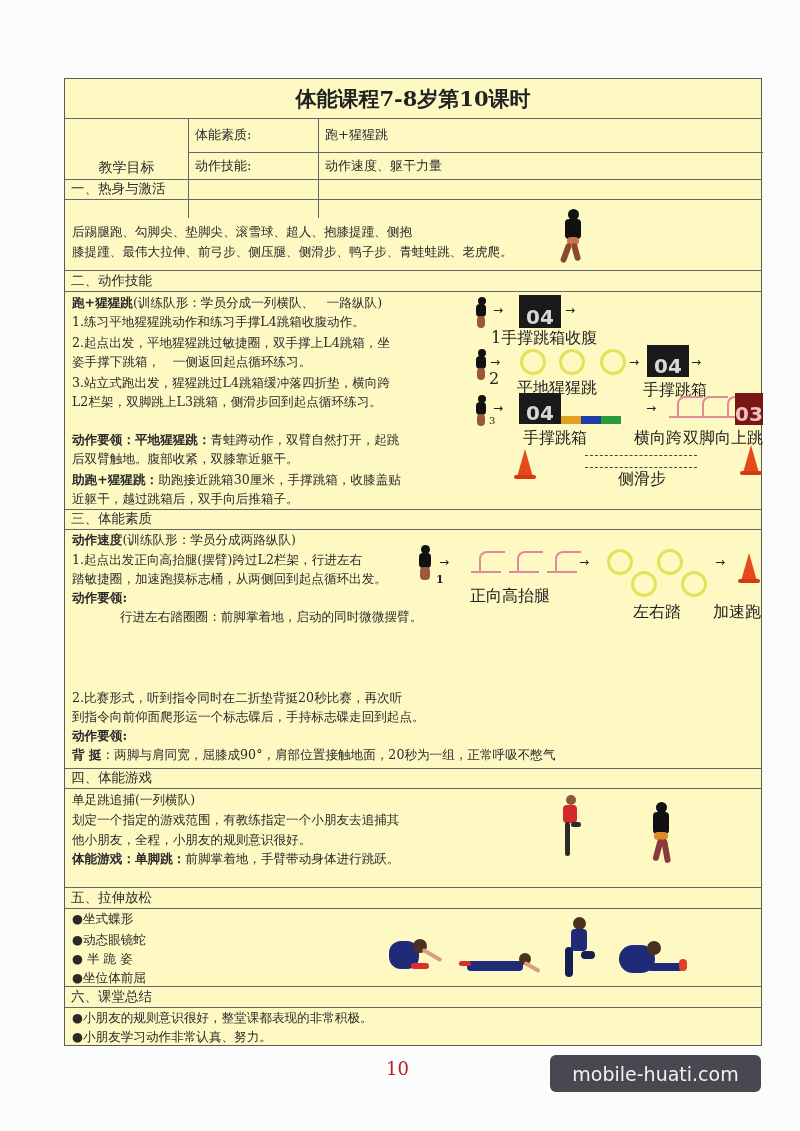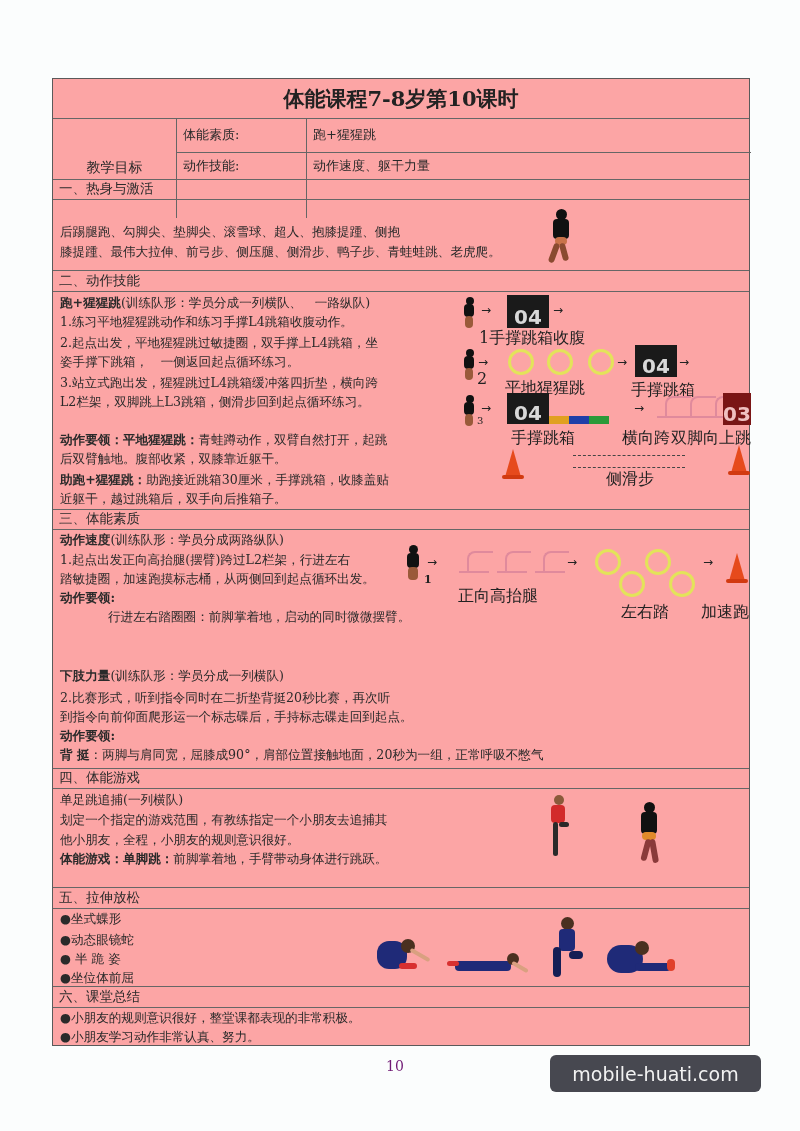--- a/index.html
+++ b/index.html
@@ -1,18 +1,18 @@
 <!DOCTYPE html>
 <html><head>
 <meta charset="utf-8">
 <style>
   * { box-sizing: border-box; margin: 0; padding: 0; }
   html, body { width: 800px; height: 1131px; background: #fbfdfd; overflow: hidden; }
   body { position: relative; font-family: "DejaVu Serif", "Liberation Serif", serif; color: #2a2a2a; }
-  .page { position: absolute; left: 52px; top: 78px; width: 698px; height: 968px; border: 1.5px solid #5a5a5a; background: #fca5a5; }
+  .page { position: absolute; left: 64px; top: 78px; width: 698px; height: 968px; border: 1.5px solid #5a5a5a; background: #fef9c3; }
   .title { position: absolute; left: 0; top: 0; width: 100%; height: 39px; display: flex; align-items: center; justify-content: center; font-size: 21px; font-weight: bold; color: #222; }
   .obj-label { position: absolute; left: 0; top: 39px; width: 124px; height: 100px; display: flex; align-items: center; justify-content: center; font-size: 14px; border-right: 1.2px solid #666; }
   .obj-cell { position: absolute; font-size: 13px; padding-left: 6px; display: flex; align-items: center; }
   .vline { position: absolute; border-left: 1.2px solid #666; }
   .hline { position: absolute; border-top: 1.2px solid #666; }
   .sec-head { position: absolute; left: 0; width: 100%; font-size: 13.5px; padding-left: 6px; display: flex; align-items: center; }
   .txt { position: absolute; font-size: 12.6px; line-height: 19px; white-space: nowrap; }
   .txt .b { font-weight: bold; }
   .lbl { position: absolute; font-size: 16px; white-space: nowrap; color: #222; }
   .box { position: absolute; background: #1a1a1a; color: #d8d8d8; font-family: "DejaVu Sans", sans-serif; font-weight: bold; font-size: 20px; display: flex; align-items: flex-end; justify-content: center; line-height: 1; padding-bottom: 1px; }
@@ -22,21 +22,21 @@
   .cone { position: absolute; width: 0; height: 0; border-left: 8px solid transparent; border-right: 8px solid transparent; border-bottom: 28px solid #e64a1c; }
   .cone::after { content: ""; position: absolute; left: -11px; top: 26px; width: 22px; height: 4px; background: #d23a10; border-radius: 2px; }
   .hurdle { position: absolute; width: 26px; height: 22px; border: 2px solid #e08a9c; border-top-left-radius: 8px; border-bottom: none; border-right: none; }
   .hurdle::after { content: ""; position: absolute; left: -10px; bottom: 0; width: 30px; height: 0; border-top: 2px solid #e08a9c; }
   .mat { position: absolute; height: 8px; display: flex; }
   .mat span { flex: 1; }
   .figure { position: absolute; }
   .fig-head { position: absolute; border-radius: 50%; }
   .fig-body { position: absolute; border-radius: 4px; }
   .dash { position: absolute; border-top: 1.5px dashed #444; }
-  .pagenum { position: absolute; left: 386px; top: 1058px; font-size: 14px; color: #701a75; }
+  .pagenum { position: absolute; left: 386px; top: 1058px; font-size: 18px; color: #b91c1c; }
   .watermark { position: absolute; left: 550px; top: 1055px; width: 211px; height: 37px; background: #474850; border-radius: 6px; color: #f2f2f2; font-family: "DejaVu Sans", sans-serif; font-size: 19px; display: flex; align-items: center; justify-content: center; }
 </style>
 </head>
 <body>
 
 <div class="page">
 
   <div class="title">体能课程7-8岁第10课时</div>
   <div class="hline" style="left:0;top:39px;width:100%;"></div>
 
@@ -156,21 +156,20 @@
     <div class="ring" style="left:542px;top:470px;width:26px;height:26px;"></div>
     <div class="ring" style="left:592px;top:470px;width:26px;height:26px;"></div>
     <div class="ring" style="left:566px;top:492px;width:26px;height:26px;"></div>
     <div class="ring" style="left:616px;top:492px;width:26px;height:26px;"></div>
     <div class="arrow" style="left:650px;top:476px;">→</div>
     <div class="cone" style="left:676px;top:474px;"></div>
     <div class="lbl" style="left:568px;top:523px;">左右踏</div>
     <div class="lbl" style="left:648px;top:523px;">加速跑</div>
   </div>
 
-  <div class="txt" style="left:7px;top:587px;"><span class="b">下肢力量</span><span>(训练队形：学员分成一列横队)</span></div>
   <div class="txt" style="left:7px;top:609px;">2.比赛形式，听到指令同时在二折垫背挺20秒比赛，再次听</div>
   <div class="txt" style="left:7px;top:628px;">到指令向前仰面爬形运一个标志碟后，手持标志碟走回到起点。</div>
   <div class="txt" style="left:7px;top:647px;font-weight:bold;">动作要领:</div>
   <div class="txt" style="left:7px;top:666px;"><span class="b">背 挺</span><span>：两脚与肩同宽，屈膝成90°，肩部位置接触地面，20秒为一组，正常呼吸不憋气</span></div>
   <div class="hline" style="left:0;top:689px;width:100%;"></div>
 
   <div class="sec-head" style="top:689px;height:20px;">四、体能游戏</div>
   <div class="hline" style="left:0;top:709px;width:100%;"></div>
   <div class="txt" style="left:7px;top:711px;">单足跳追捕(一列横队)</div>
   <div class="txt" style="left:7px;top:731px;">划定一个指定的游戏范围，有教练指定一个小朋友去追捕其</div>

